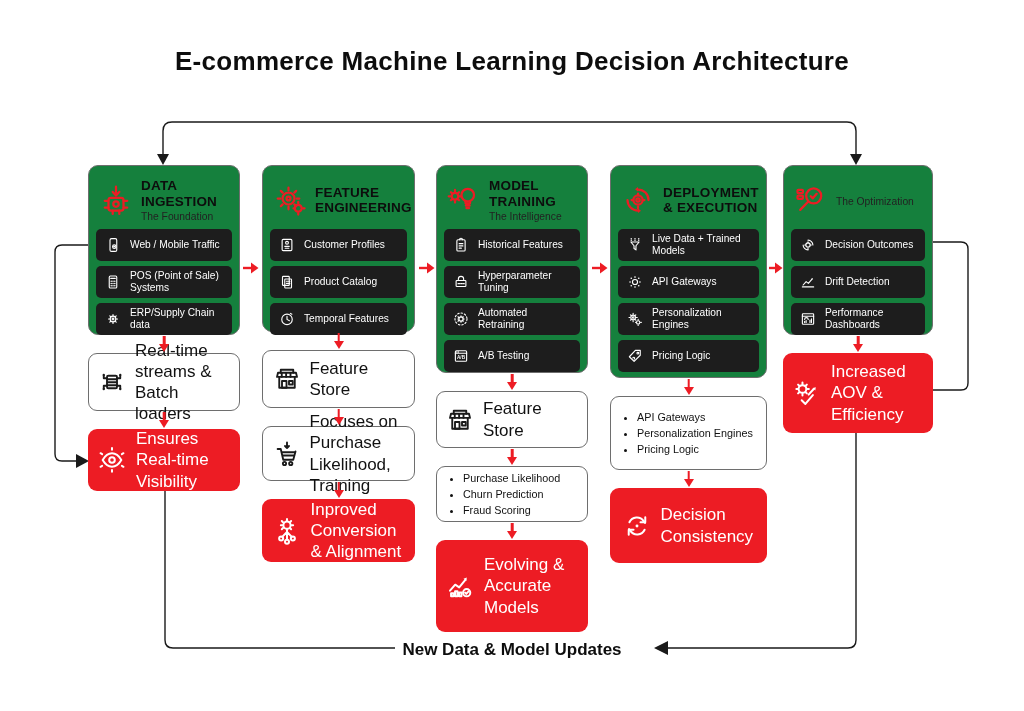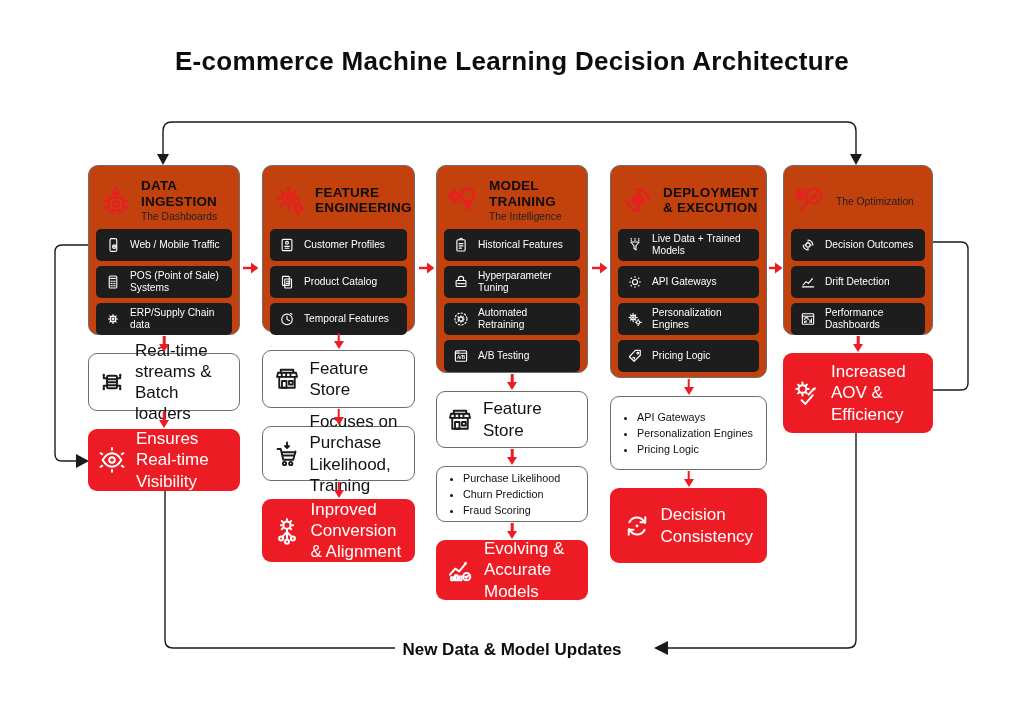--- a/index.html
+++ b/index.html
@@ -8,21 +8,21 @@
   .page-title{position:absolute;top:46px;left:0;width:1024px;text-align:center;
               font-size:26px;font-weight:700;letter-spacing:.3px;color:#0d0d0d;}
   .bottom-label{position:absolute;top:640px;left:0;width:1024px;text-align:center;
               font-size:17px;font-weight:700;color:#0d0d0d;z-index:3;}
   .connectors{position:absolute;left:0;top:0;z-index:1;}
   .connectors .black{stroke:#1a1a1a;stroke-width:1.4;fill:none;}
   .connectors .blackfill{fill:#1a1a1a;stroke:none;}
   .connectors .red{stroke:var(--accent);stroke-width:2.4;fill:none;}
   .connectors .redfill{fill:var(--accent);stroke:none;}
   .column{position:absolute;top:165px;display:flex;flex-direction:column;z-index:2;}
-  .col-box{box-sizing:border-box;background:#c2410c;border:1.3px solid #6e6e6e;border-radius:10px;
+  .col-box{box-sizing:border-box;background:#15803d;border:1.3px solid #6e6e6e;border-radius:10px;
            padding:6px 7px 0 7px;}
   .col-header{display:flex;align-items:center;gap:5px;min-height:52px;padding:2px 0 3px 0;}
   .h-icon{flex:none;width:40px;display:flex;justify-content:center;color:var(--accent);}
   .col-title{font-weight:700;font-size:13.5px;line-height:1.12;letter-spacing:.2px;white-space:pre-line;color:#0d0d0d;}
   .col-subtitle{font-size:10.3px;color:#222;margin-top:2px;}
   .item{display:flex;align-items:center;gap:5px;background:var(--dark);border-radius:5px;
         height:32px;margin-bottom:5px;padding:0 5px;color:#fff;}
   .item-icon{flex:none;width:24px;display:flex;justify-content:center;color:#fff;}
   .item-label{font-size:10.2px;line-height:1.22;}
   .varrow{height:18px;position:relative;flex:none;}
@@ -76,21 +76,21 @@
               <svg viewBox="0 0 24 24" width="36" height="36" fill="none" stroke="currentColor" stroke-width="1.5" stroke-linecap="round" stroke-linejoin="round">
                 <path d="M12 3v5.5M9.8 6.6 12 9l2.2-2.4"></path>
                 <rect x="7" y="10.5" width="10" height="8.5" rx="1.5"></rect>
                 <circle cx="12" cy="14.7" r="1.8"></circle>
                 <path d="M7 12.5H4.5M7 17H4.5M17 12.5h2.5M17 17h2.5M9.8 19v2.3M14.2 19v2.3"></path>
               </svg>
             </span>
             <div>
               <div class="col-title">DATA
 INGESTION</div>
-              <div class="col-subtitle">The Dashboards</div>
+              <div class="col-subtitle">The Foundation</div>
             </div>
           </div>
           <div class="item">
             <span class="item-icon">
               <svg viewBox="0 0 24 24" width="18" height="18" fill="none" stroke="currentColor" stroke-width="1.5" stroke-linecap="round" stroke-linejoin="round">
                 <rect x="8" y="3.5" width="9" height="17" rx="2"></rect>
                 <circle cx="13.7" cy="14.2" r="2.3"></circle>
                 <path d="M12.8 14.2h1.8"></path>
               </svg>
             </span>
@@ -306,21 +306,21 @@
         </div>
         <div class="varrow"></div>
         <div class="flow-box bullets" style="height: 56px;">
           <ul>
             <li>Purchase Likelihood</li>
             <li>Churn Prediction</li>
             <li>Fraud Scoring</li>
           </ul>
         </div>
         <div class="varrow"></div>
-        <div class="flow-box highlight" style="height: 60px;">
+        <div class="flow-box highlight" style="height: 92px;">
           <span class="f-icon">
             <svg viewBox="0 0 24 24" width="32" height="32" fill="none" stroke="currentColor" stroke-width="1.5" stroke-linecap="round" stroke-linejoin="round">
               <path d="M4.5 15.5 8.4 11l3 2 4.6-5.6"></path>
               <path d="M14.6 6.6l2.5-.9-.3 2.6z" fill="currentColor" stroke="none"></path>
               <path d="M5.3 19.6h1.8v-2.2H5.3zM8.3 19.6h1.8v-3.6H8.3zM11.3 19.6h1.8v-2.8h-1.8z"></path>
               <circle cx="17" cy="17" r="2.7"></circle>
               <path d="M15.8 17l.9.9 1.7-1.9"></path>
             </svg>
           </span>
           <div class="f-label" style="max-width: 96px;">Evolving &amp; Accurate Models</div>

